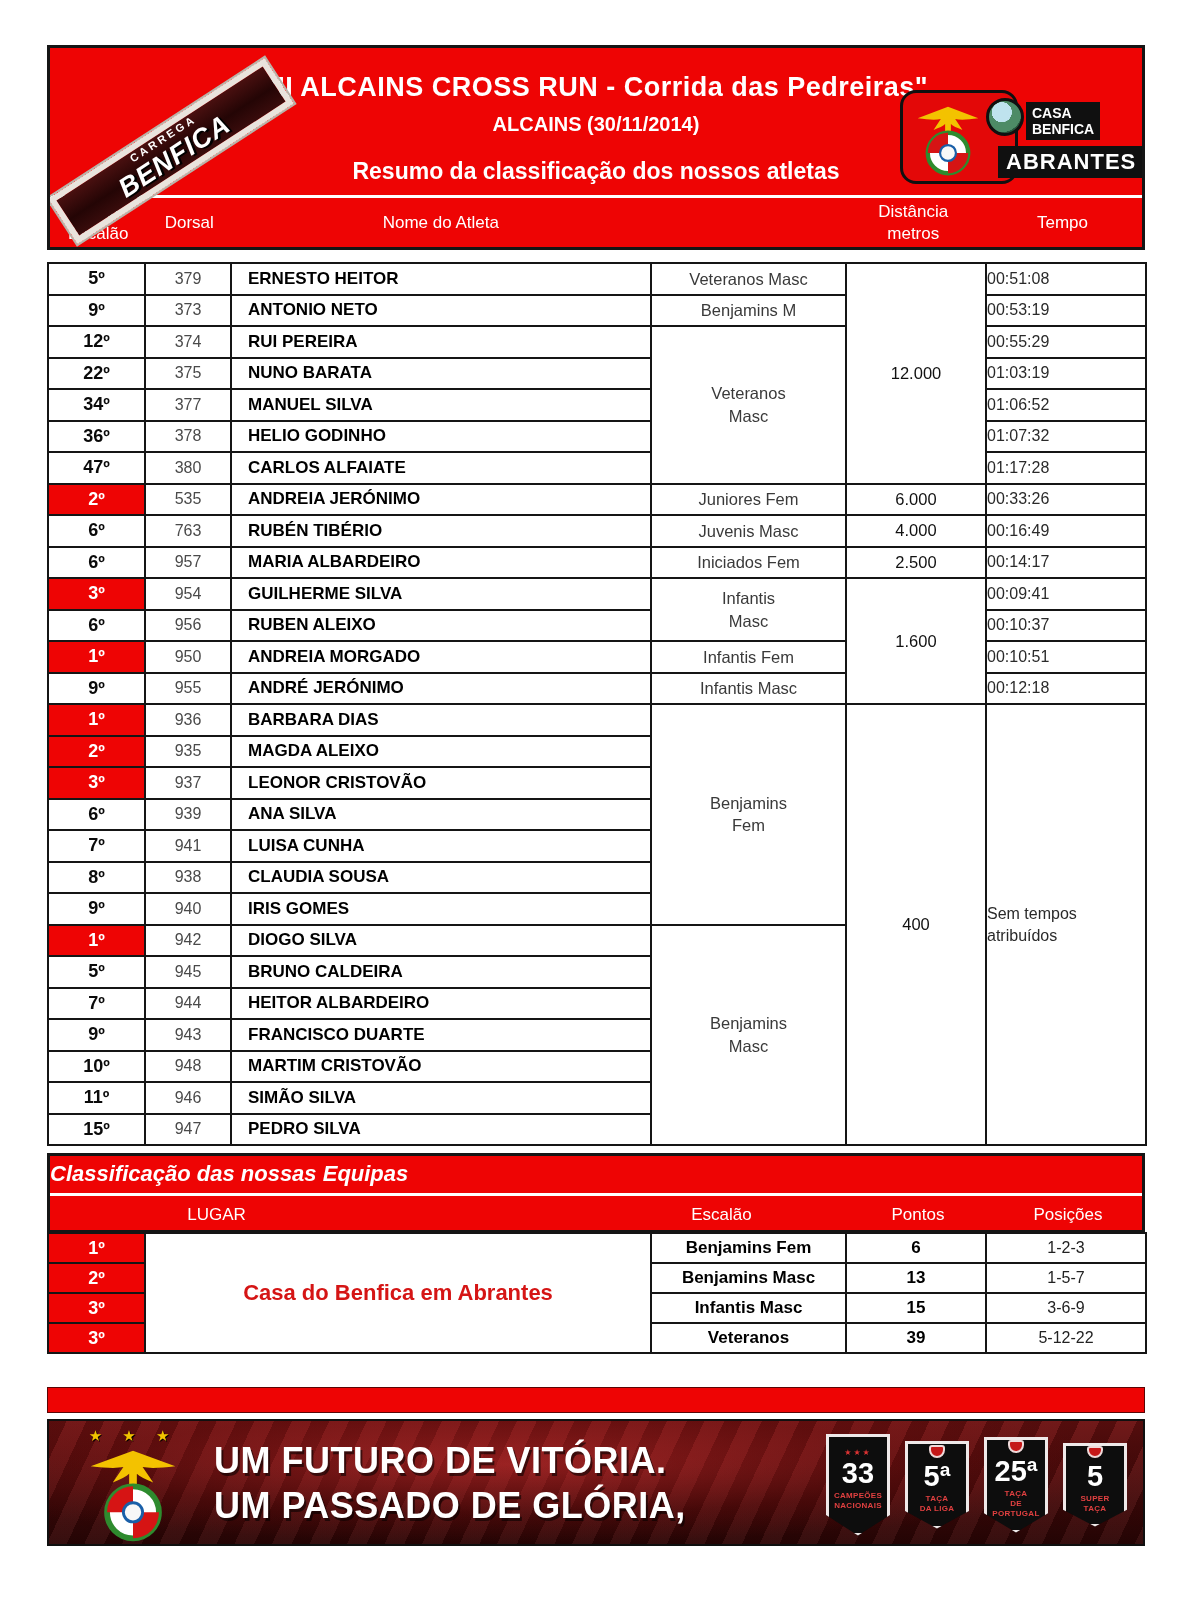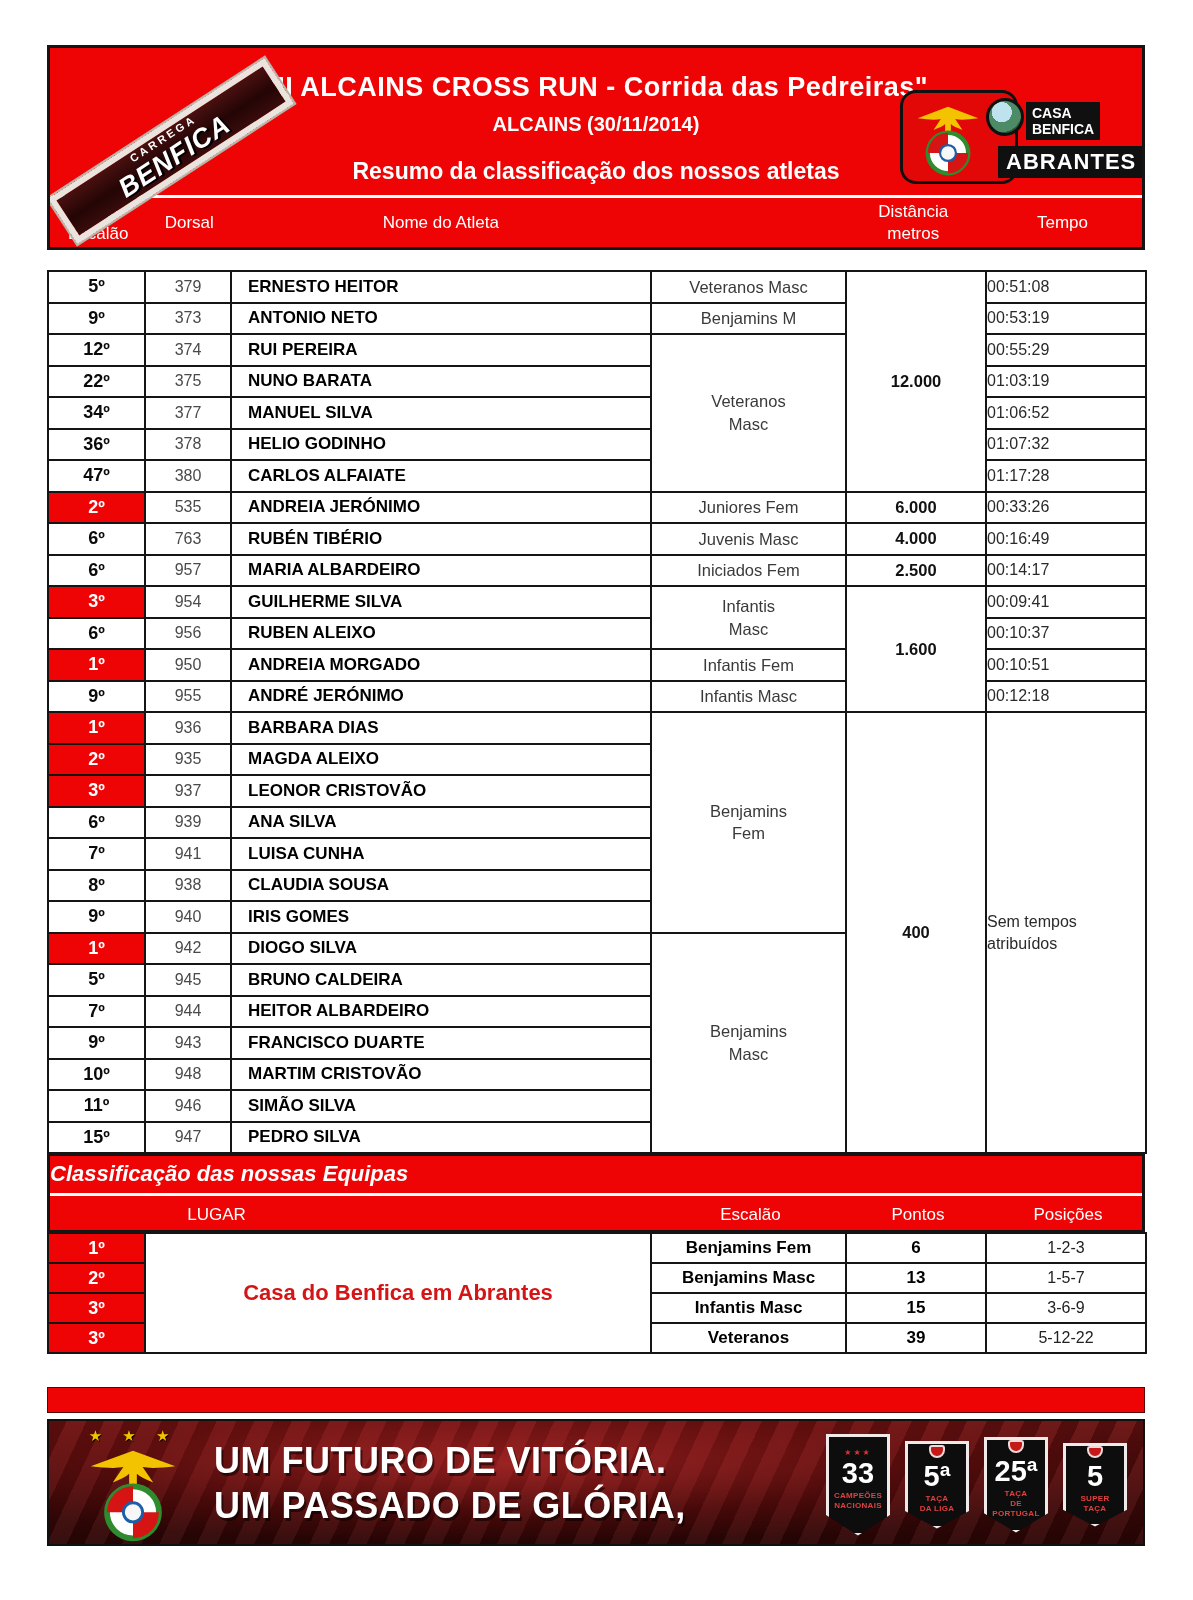--- a/index.html
+++ b/index.html
@@ -35,39 +35,39 @@
       background:radial-gradient(circle at 40% 35%, #bfe3ee 0 35%, #4d8b66 36% 70%, #27553c 71%);
       border:3px solid #101010; }
   .cba-casa { position:absolute; left:126px; top:12px; background:#101010; color:#fff;
       font-weight:bold; font-size:14px; line-height:1.15; padding:3px 6px; white-space:pre-line; }
   .cba-abr { position:absolute; left:98px; top:56px; background:#101010; color:#fff;
       font-weight:bold; font-size:22px; letter-spacing:1px; padding:3px 8px; }
   .cba-crest { position:absolute; left:10px; top:8px; }
 
   
   table { border-collapse:collapse; table-layout:fixed; }
-  .res { position:absolute; left:47px; top:270px; width:1098px; }
+  .res { position:absolute; left:47px; top:262px; width:1098px; }
   .res td { border:2px solid #151515; background:#fff; overflow:hidden; }
   .res tr { height:31.5px; }
   .pl { font-weight:bold; font-size:18px; text-align:center; color:#0a0a0a; }
   .pl.red { background:#ee0404; color:#fff; }
   .do { font-size:16px; color:#4a4a4a; text-align:center; }
   .nm { font-weight:bold; font-size:17px; padding-left:16px; color:#000; }
   .ct { font-size:16.5px; color:#3a3a3a; text-align:center; white-space:pre-line; line-height:1.35; }
-  .ds { font-weight:bold; font-size:16.5px; text-align:center; color:#111; }
+  .ds { font-weight:normal; font-size:16.5px; text-align:center; color:#111; }
   .tm { font-size:16px; color:#2a2a2a; text-align:left; white-space:pre-line; line-height:1.35;margin-top:27px; }
 
   
   .thdr { position:absolute; left:47px; top:1153px; width:1098px; background:#ee0404;
           border:3px solid #151515; color:#fff; }
   .thdr .ttl { text-align:left; font-size:22px; font-weight:bold; padding:5px 0 6px;font-style:italic; }
   .trow { border-top:3px solid #fff; position:relative; height:37px; font-size:17px; }
   .tlab { position:absolute; top:9px; text-align:center; }
   .tl-lugar { left:0; width:285px;padding-left:48px; }
-  .tl-esc { left:603px; width:195px; }
+  .tl-esc { left:574px; width:195px; }
   .tl-pts { left:798px; width:140px; }
   .tl-pos { left:938px; width:160px; }
 
   .teamsT { position:absolute; left:47px; top:1232px; width:1098px; }
   .teamsT td { border:2px solid #151515; background:#fff; }
   .teamsT tr { height:30px; }
   .team { color:#d51515; font-weight:bold; font-size:22px; text-align:center; }
   .esc { font-weight:bold; font-size:17px; text-align:center; color:#000; }
   .pts { font-weight:bold; font-size:17px; text-align:center; color:#000; }
   .pos { font-size:16px; text-align:center; color:#222; }

